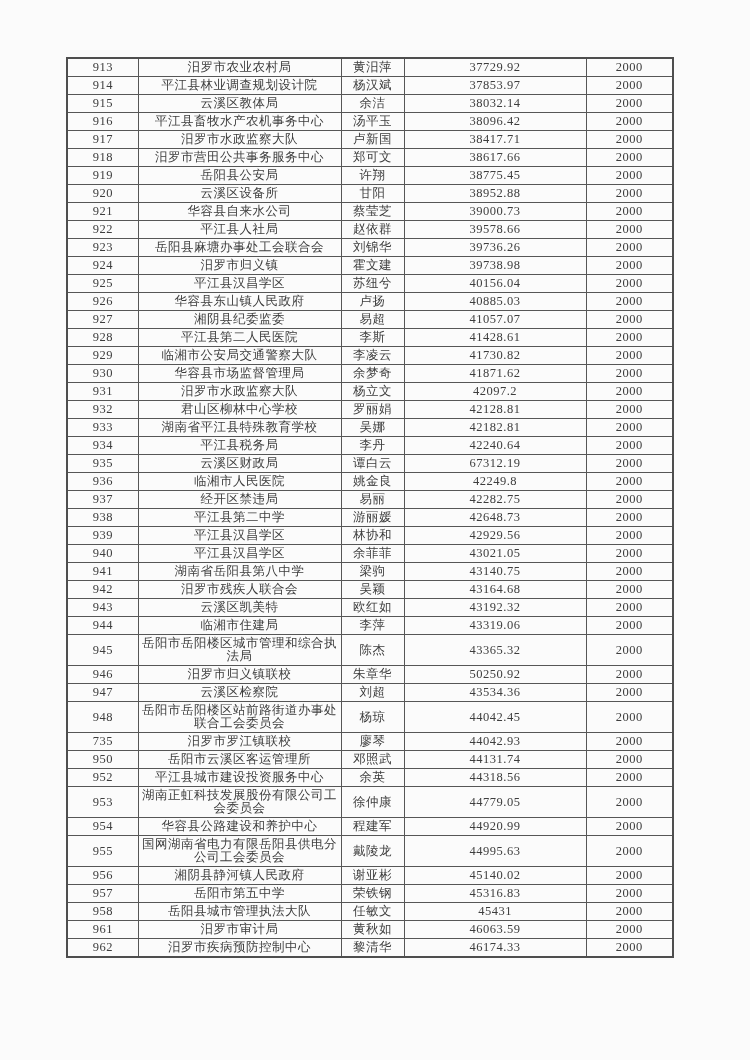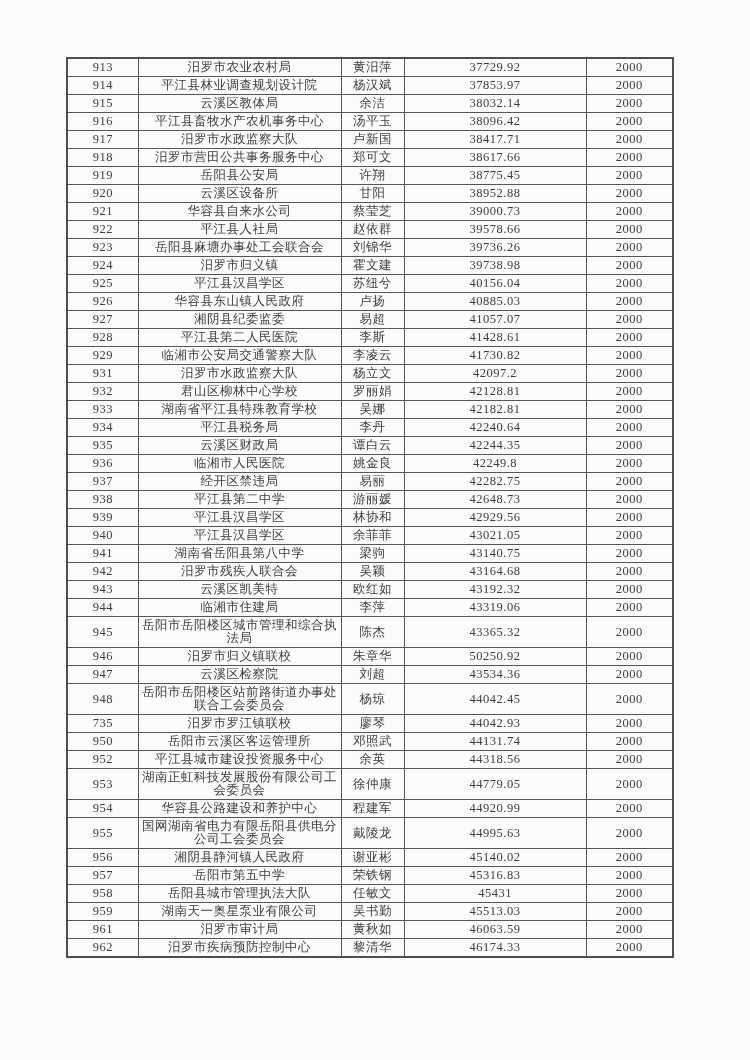--- a/index.html
+++ b/index.html
@@ -171,20 +171,27 @@
           <td class="c-quota">2000</td>
         </tr>
         <tr>
           <td class="c-no">929</td>
           <td class="c-org">临湘市公安局交通警察大队</td>
           <td class="c-name">李凌云</td>
           <td class="c-amount">41730.82</td>
           <td class="c-quota">2000</td>
         </tr>
         <tr>
+          <td class="c-no">930</td>
+          <td class="c-org">华容县市场监督管理局</td>
+          <td class="c-name">余梦奇</td>
+          <td class="c-amount">41871.62</td>
+          <td class="c-quota">2000</td>
+        </tr>
+        <tr>
           <td class="c-no">931</td>
           <td class="c-org">汨罗市水政监察大队</td>
           <td class="c-name">杨立文</td>
           <td class="c-amount">42097.2</td>
           <td class="c-quota">2000</td>
         </tr>
         <tr>
           <td class="c-no">932</td>
           <td class="c-org">君山区柳林中心学校</td>
           <td class="c-name">罗丽娟</td>
@@ -202,21 +209,21 @@
           <td class="c-no">934</td>
           <td class="c-org">平江县税务局</td>
           <td class="c-name">李丹</td>
           <td class="c-amount">42240.64</td>
           <td class="c-quota">2000</td>
         </tr>
         <tr>
           <td class="c-no">935</td>
           <td class="c-org">云溪区财政局</td>
           <td class="c-name">谭白云</td>
-          <td class="c-amount">42244.35</td>
+          <td class="c-amount">67312.19</td>
           <td class="c-quota">2000</td>
         </tr>
         <tr>
           <td class="c-no">936</td>
           <td class="c-org">临湘市人民医院</td>
           <td class="c-name">姚金良</td>
           <td class="c-amount">42249.8</td>
           <td class="c-quota">2000</td>
         </tr>
         <tr>
@@ -357,27 +364,20 @@
           <td class="c-org">岳阳市第五中学</td>
           <td class="c-name">荣铁钢</td>
           <td class="c-amount">45316.83</td>
           <td class="c-quota">2000</td>
         </tr>
         <tr>
           <td class="c-no">958</td>
           <td class="c-org">岳阳县城市管理执法大队</td>
           <td class="c-name">任敏文</td>
           <td class="c-amount">45431</td>
-          <td class="c-quota">2000</td>
-        </tr>
-        <tr>
-          <td class="c-no">959</td>
-          <td class="c-org">湖南天一奥星泵业有限公司</td>
-          <td class="c-name">吴书勤</td>
-          <td class="c-amount">45513.03</td>
           <td class="c-quota">2000</td>
         </tr>
         <tr>
           <td class="c-no">961</td>
           <td class="c-org">汨罗市审计局</td>
           <td class="c-name">黄秋如</td>
           <td class="c-amount">46063.59</td>
           <td class="c-quota">2000</td>
         </tr>
         <tr>

